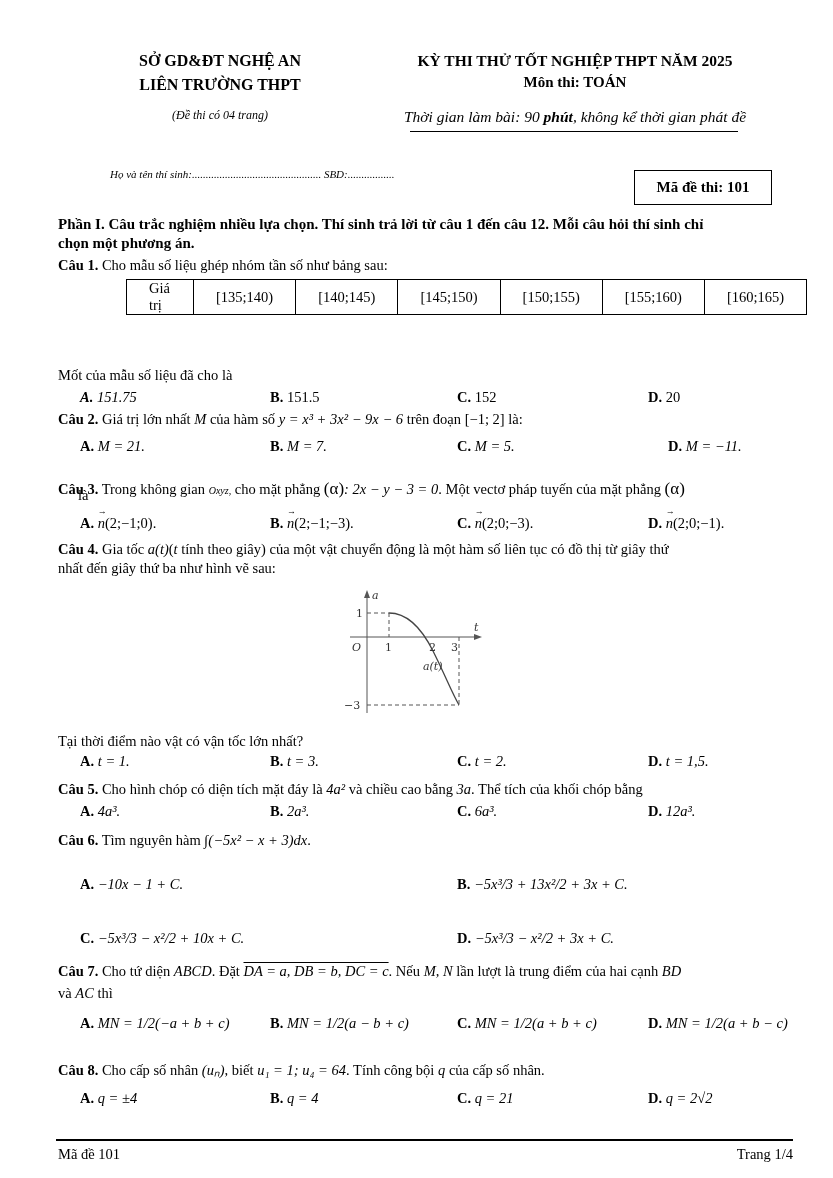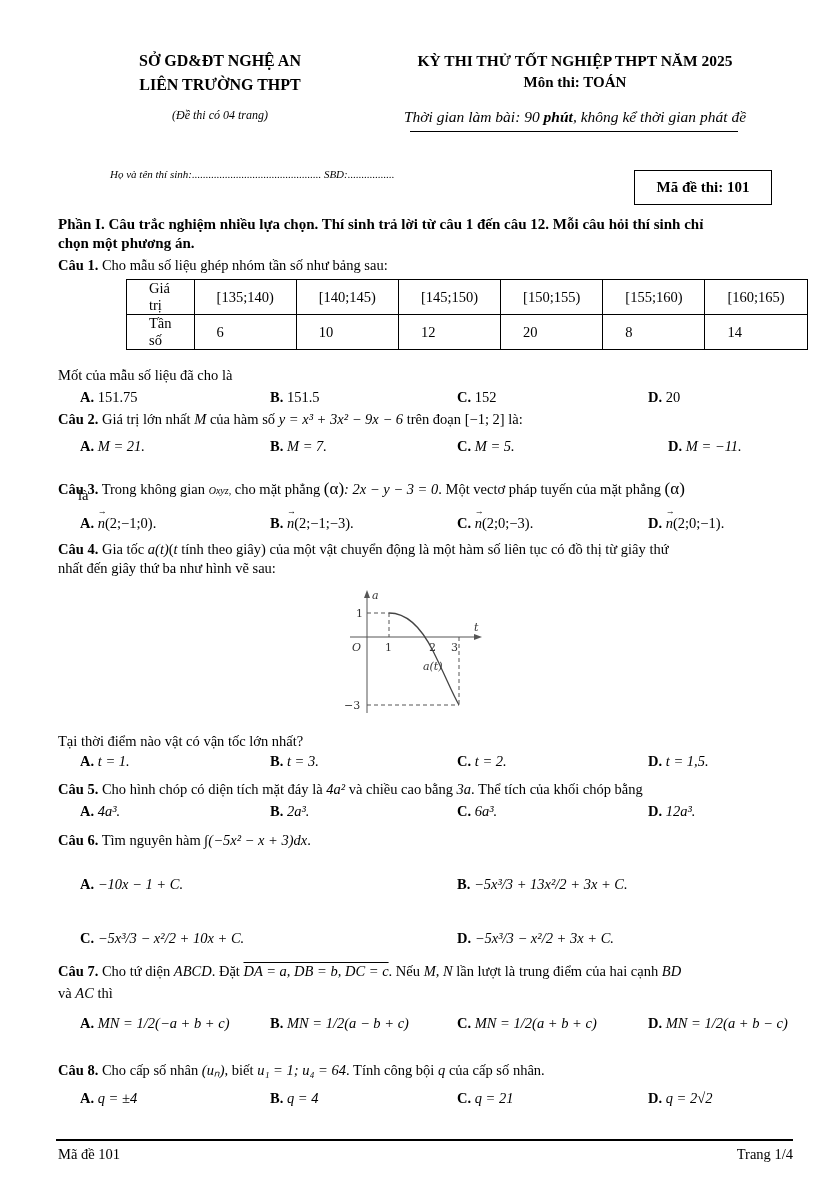--- a/index.html
+++ b/index.html
@@ -47,33 +47,24 @@
   <tbody>
       <tr>
     <td style="width:67px;">Giá trị</td>
     <td style="width:89px;">[135;140)</td>
     <td style="width:98px;">[140;145)</td>
     <td style="width:89px;">[145;150)</td>
     <td style="width:88px;">[150;155)</td>
     <td style="width:88px;">[155;160)</td>
     <td style="width:90px;">[160;165)</td>
   </tr>
-  <tr>
-    <td>Tần số</td>
-    <td>6</td>
-    <td>10</td>
-    <td>12</td>
-    <td>20</td>
-    <td>8</td>
-    <td>14</td>
-  </tr>
 </tbody>
   </table>
 <div class="abs q" style="top:367px;">Mốt của mẫu số liệu  đã cho là</div>
-<div class="opt" style="left:80px;top:389px;"><b>A.</b> <span>151.75</span></div>
+<div class="opt" style="left:80px;top:389px;font-style:italic;"><b>A.</b> <span>151.75</span></div>
 <div class="opt" style="left:270px;top:389px;"><b>B.</b> <span>151.5</span></div>
 <div class="opt" style="left:457px;top:389px;"><b>C.</b> <span>152</span></div>
 <div class="opt" style="left:648px;top:389px;"><b>D.</b> <span>20</span></div>
 
 <div class="abs q" style="top:411px;"><b>Câu 2.</b><span> Giá trị lớn nhất </span><span class="m">M</span><span>  của hàm số  </span><span class="m">y = x³ + 3x² − 9x − 6</span><span>  trên đoạn </span><span>[−1; 2]</span><span> là:</span></div>
 <div class="opt" style="left:80px;top:438px;"><b>A.</b> <span class="m">M = 21.</span></div>
 <div class="opt" style="left:270px;top:438px;"><b>B.</b> <span class="m">M = 7.</span></div>
 <div class="opt" style="left:457px;top:438px;"><b>C.</b> <span class="m">M = 5.</span></div>
 <div class="opt" style="left:648px;top:438px;margin-left:20px;"><b>D.</b> <span class="m">M = −11.</span></div>
 

